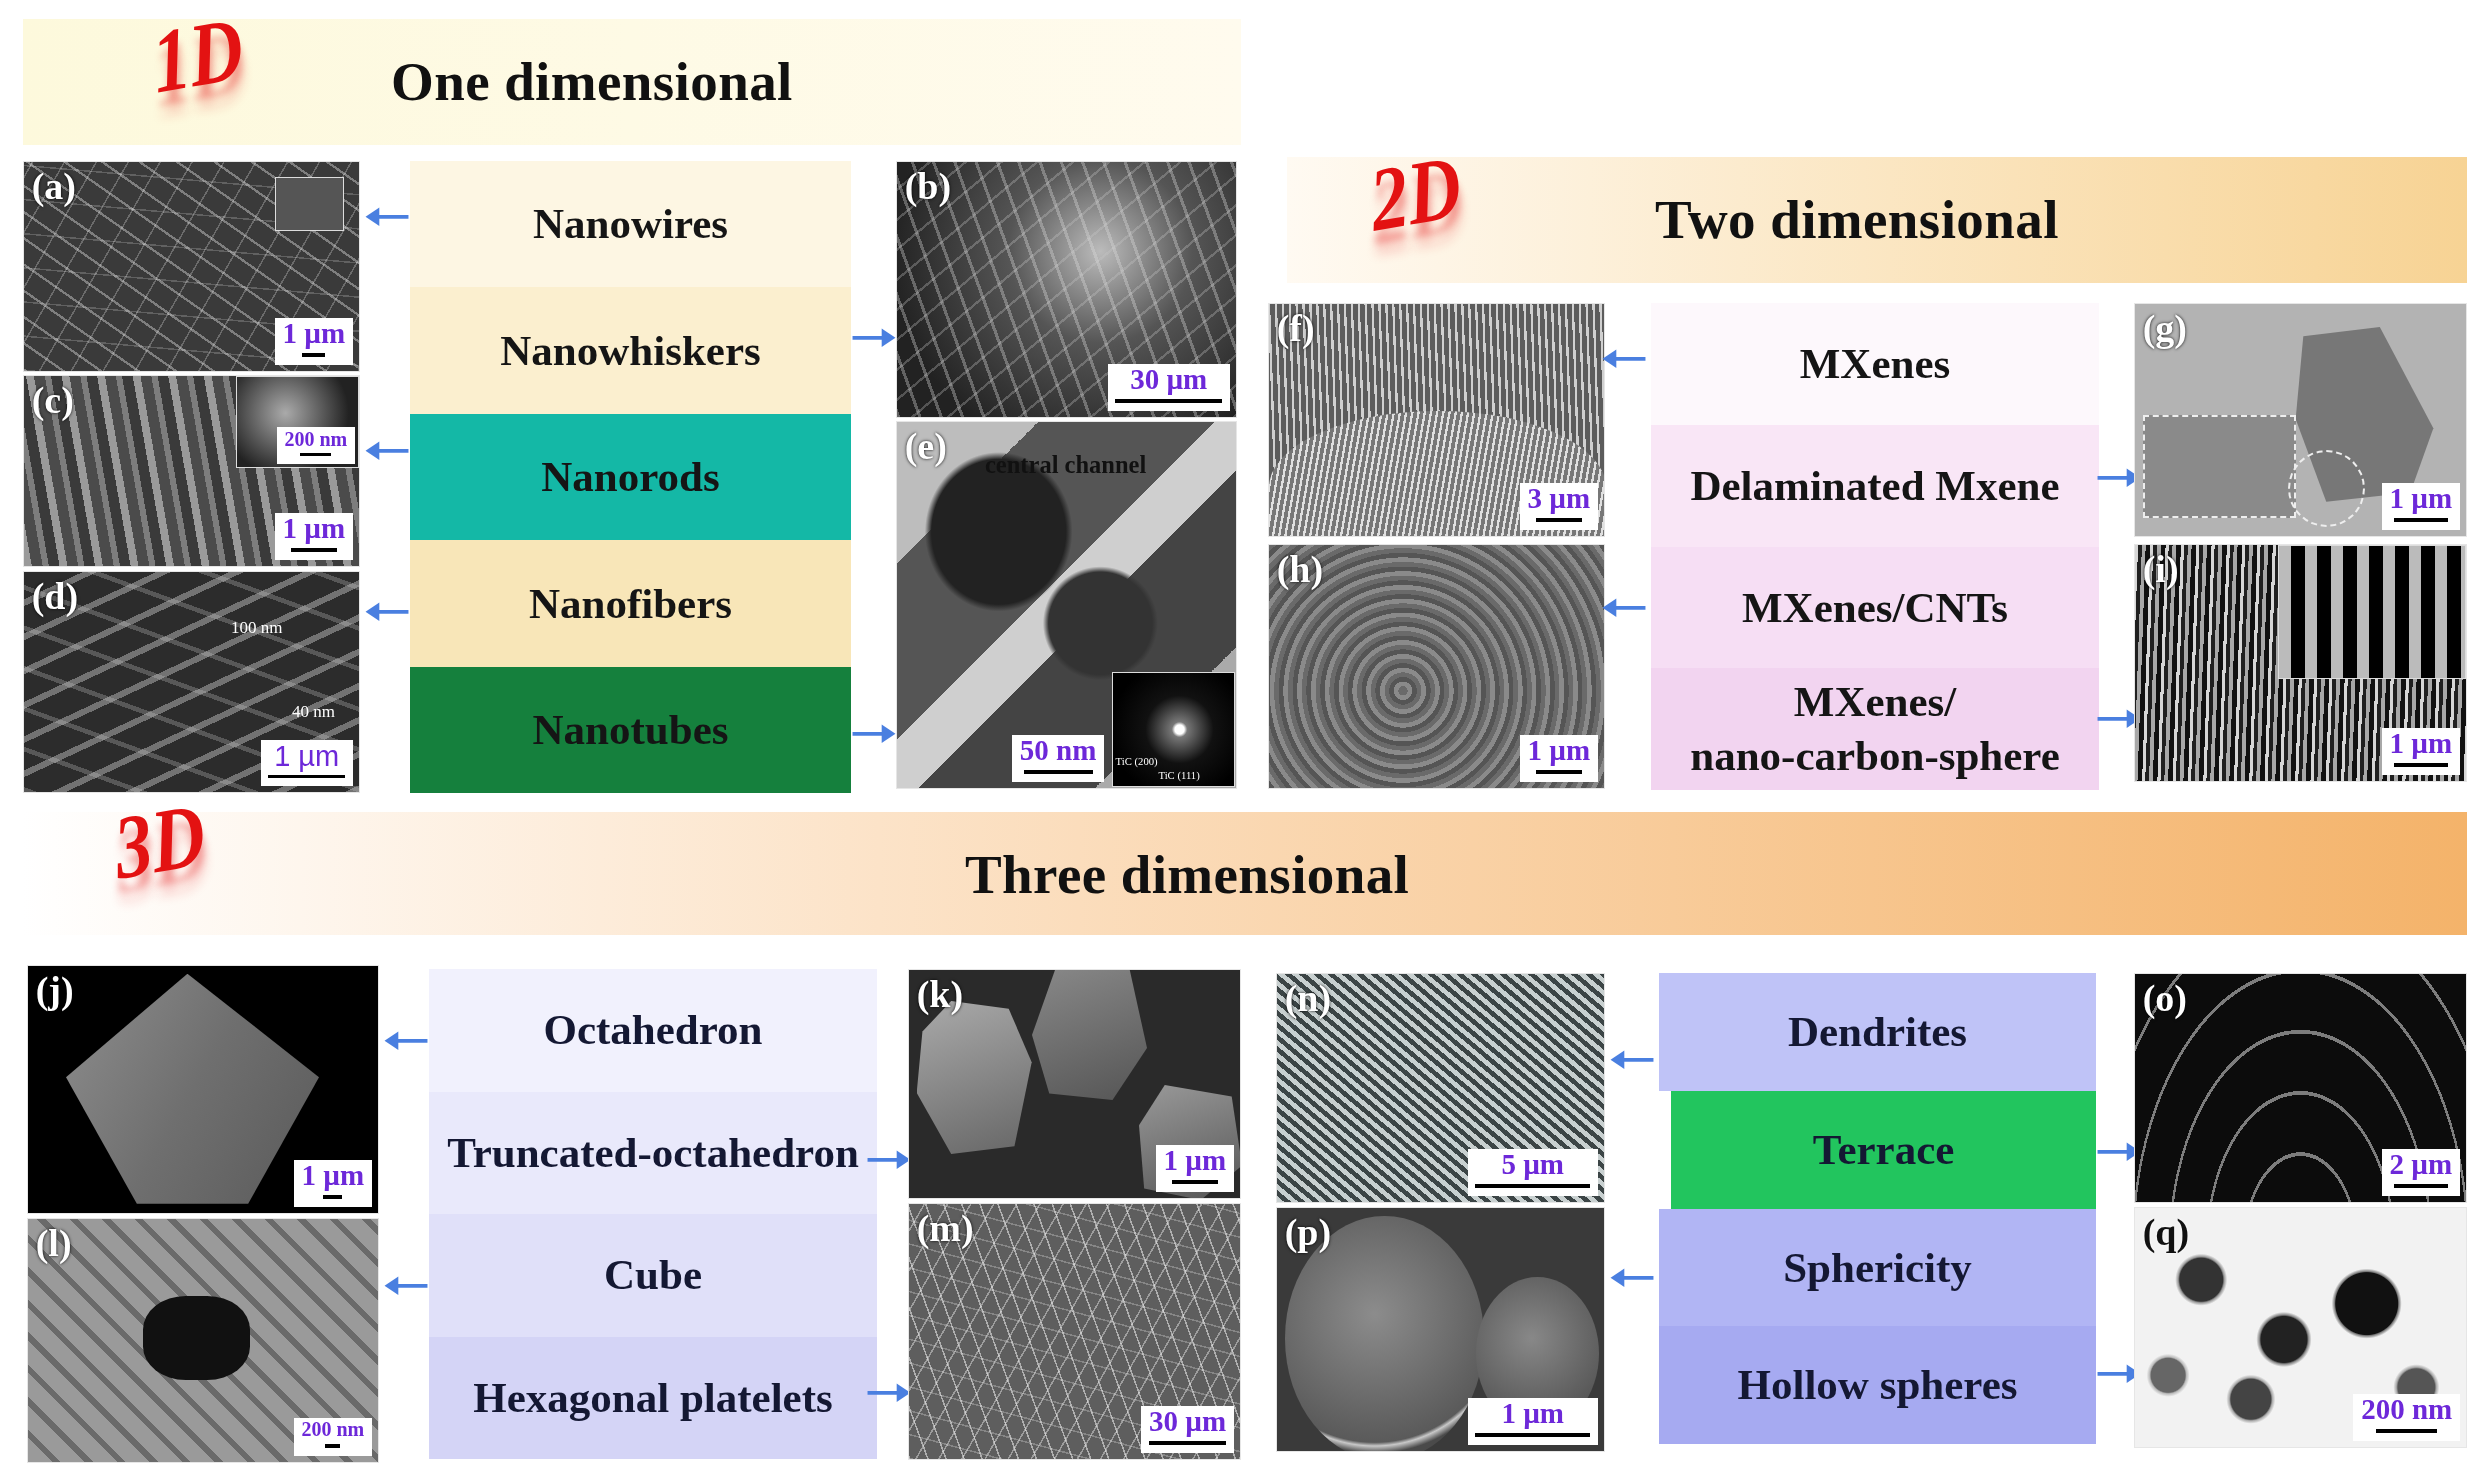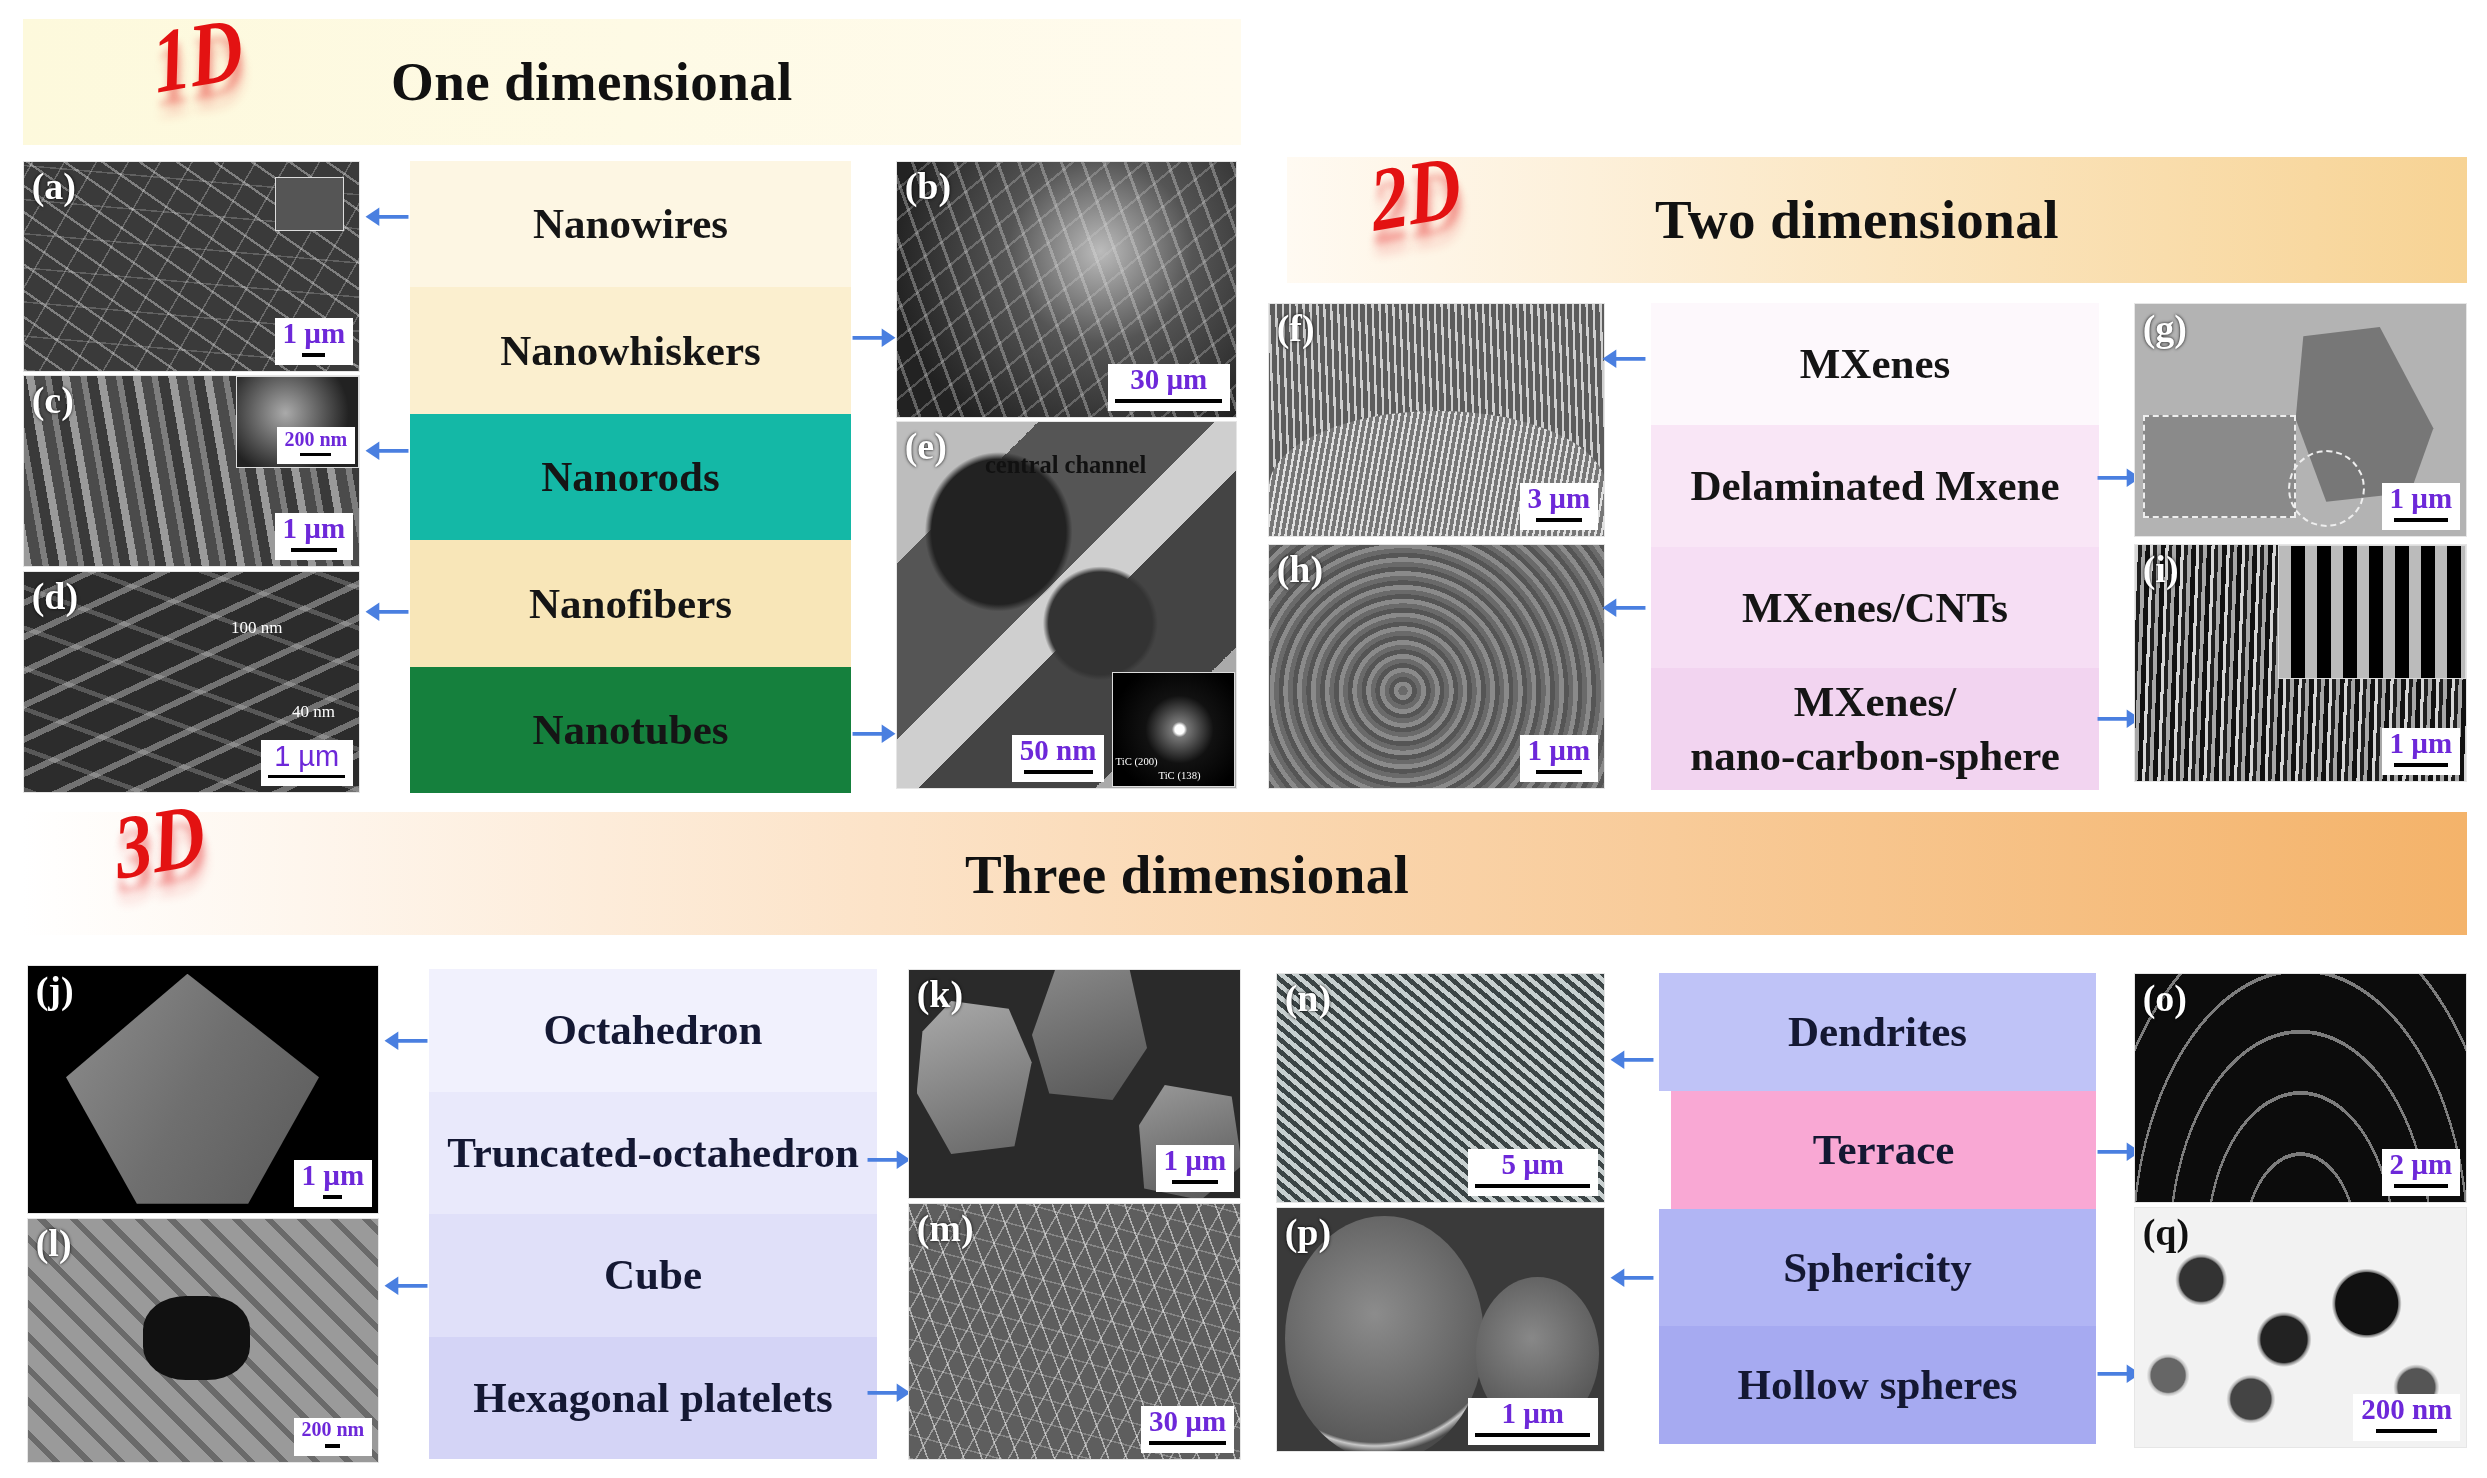--- a/index.html
+++ b/index.html
@@ -105,21 +105,21 @@
 </div>
 
 <div class="abs panel" style="left:896px;top:421px;width:341px;height:368px;background:
      radial-gradient(ellipse at 30% 30%,#222 0 20%,transparent 22%),
      radial-gradient(ellipse at 60% 55%,#333 0 18%,transparent 20%),
      linear-gradient(135deg,#bdbdbd 0 20%,#555 20% 45%,#cfcfcf 45% 55%,#444 55% 80%,#aaa 80%);">
   <span class="panel-id">(e)</span>
   <span class="anno dark" style="left:88px;top:29px;">central channel</span>
   <div class="inset" style="right:1.5px;bottom:1.5px;width:123px;height:115px;background:radial-gradient(circle at 55% 50%,#fff 0 4.6px,#777 7.7px,#111 34px,#000 69px);">
     <span class="anno" style="left:3.1px;bottom:18.4px;font-size:10.7px;">TiC (200)</span>
-    <span class="anno" style="left:46px;bottom:4.6px;font-size:10.7px;">TiC (138)</span>
+    <span class="anno" style="left:46px;bottom:4.6px;font-size:10.7px;">TiC (111)</span>
   </div>
   <div class="scale" style="right:132px;"><span>50 nm</span><span class="bar" style="width:69px"></span></div>
 </div>
 
 <div class="abs header" style="left:1287px;top:157px;width:1180px;height:126px;background:linear-gradient(90deg,#fffaf2,#f7d394);">
   <span class="dim-badge" style="left:84px;top:-7.7px;">2D</span>
   <span class="hdr-title" style="left:368px;top:31px;">Two dimensional</span>
 </div>
 
 <div class="abs panel" style="left:1268px;top:303px;width:337px;height:234px;background:
@@ -261,21 +261,21 @@
 
 <div class="abs panel" style="left:1276px;top:1207px;width:329px;height:245px;background:#3a3a3a;">
   <div class="abs" style="left:7.7px;top:7.7px;width:199px;height:245px;border-radius:50%;background:radial-gradient(circle at 45% 40%,#8c8c8c,#5a5a5a 70%,#c8c8c8 72%,#4a4a4a 76%);"></div>
   <div class="abs" style="left:199px;top:69px;width:123px;height:153px;border-radius:50%;background:radial-gradient(circle at 45% 40%,#888,#555 75%,#aaa 78%,#333 80%);"></div>
   <span class="panel-id">(p)</span>
   <div class="scale"><span>1 µm</span><span class="bar" style="width:115px"></span></div>
 </div>
 
 <div class="abs labels" style="left:1659px;top:973px;width:437px;height:471px;border-radius:17px;">
   <div class="label-cell navy" style="background:#bfc3f7;">Dendrites</div>
-  <div class="label-cell navy" style="background:#f9a8d4;margin-left:12px;">Terrace</div>
+  <div class="label-cell navy" style="background:#22c55e;margin-left:12px;">Terrace</div>
   <div class="label-cell navy" style="background:#b1b5f4;">Sphericity</div>
   <div class="label-cell navy" style="background:#a6aaf1;">Hollow spheres</div>
 </div>
 
 <div class="arrow" style="left:1609px;top:1046px;">
     <svg viewBox="0 0 60 36">
       <path d="M58 18H14" stroke="#4a7fe0" stroke-width="5"></path>
       <path d="M2 18L20 6V30Z" fill="#4a7fe0"></path>
     </svg>
   </div>

